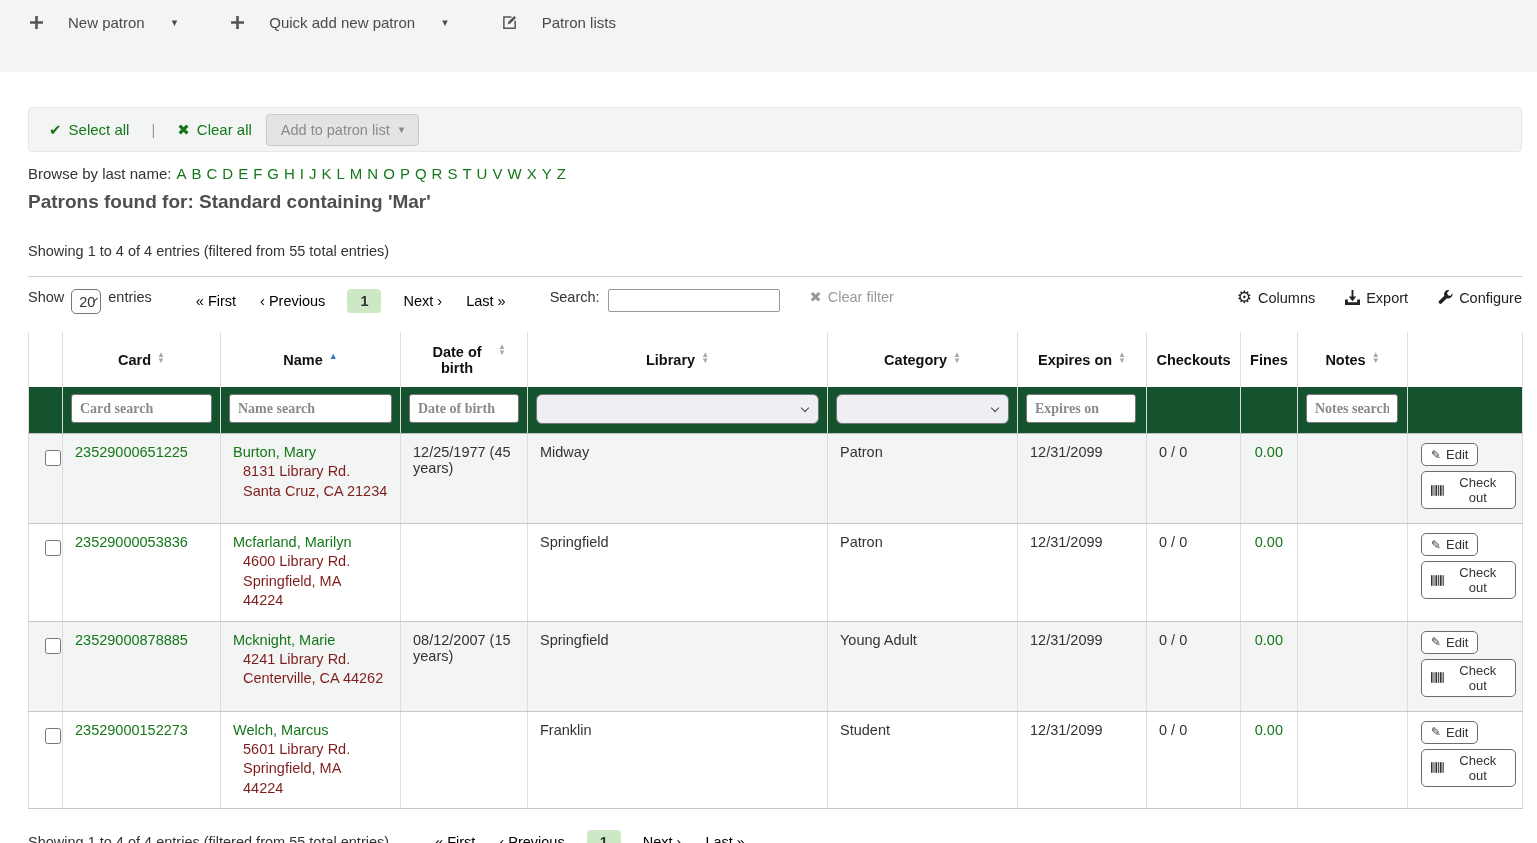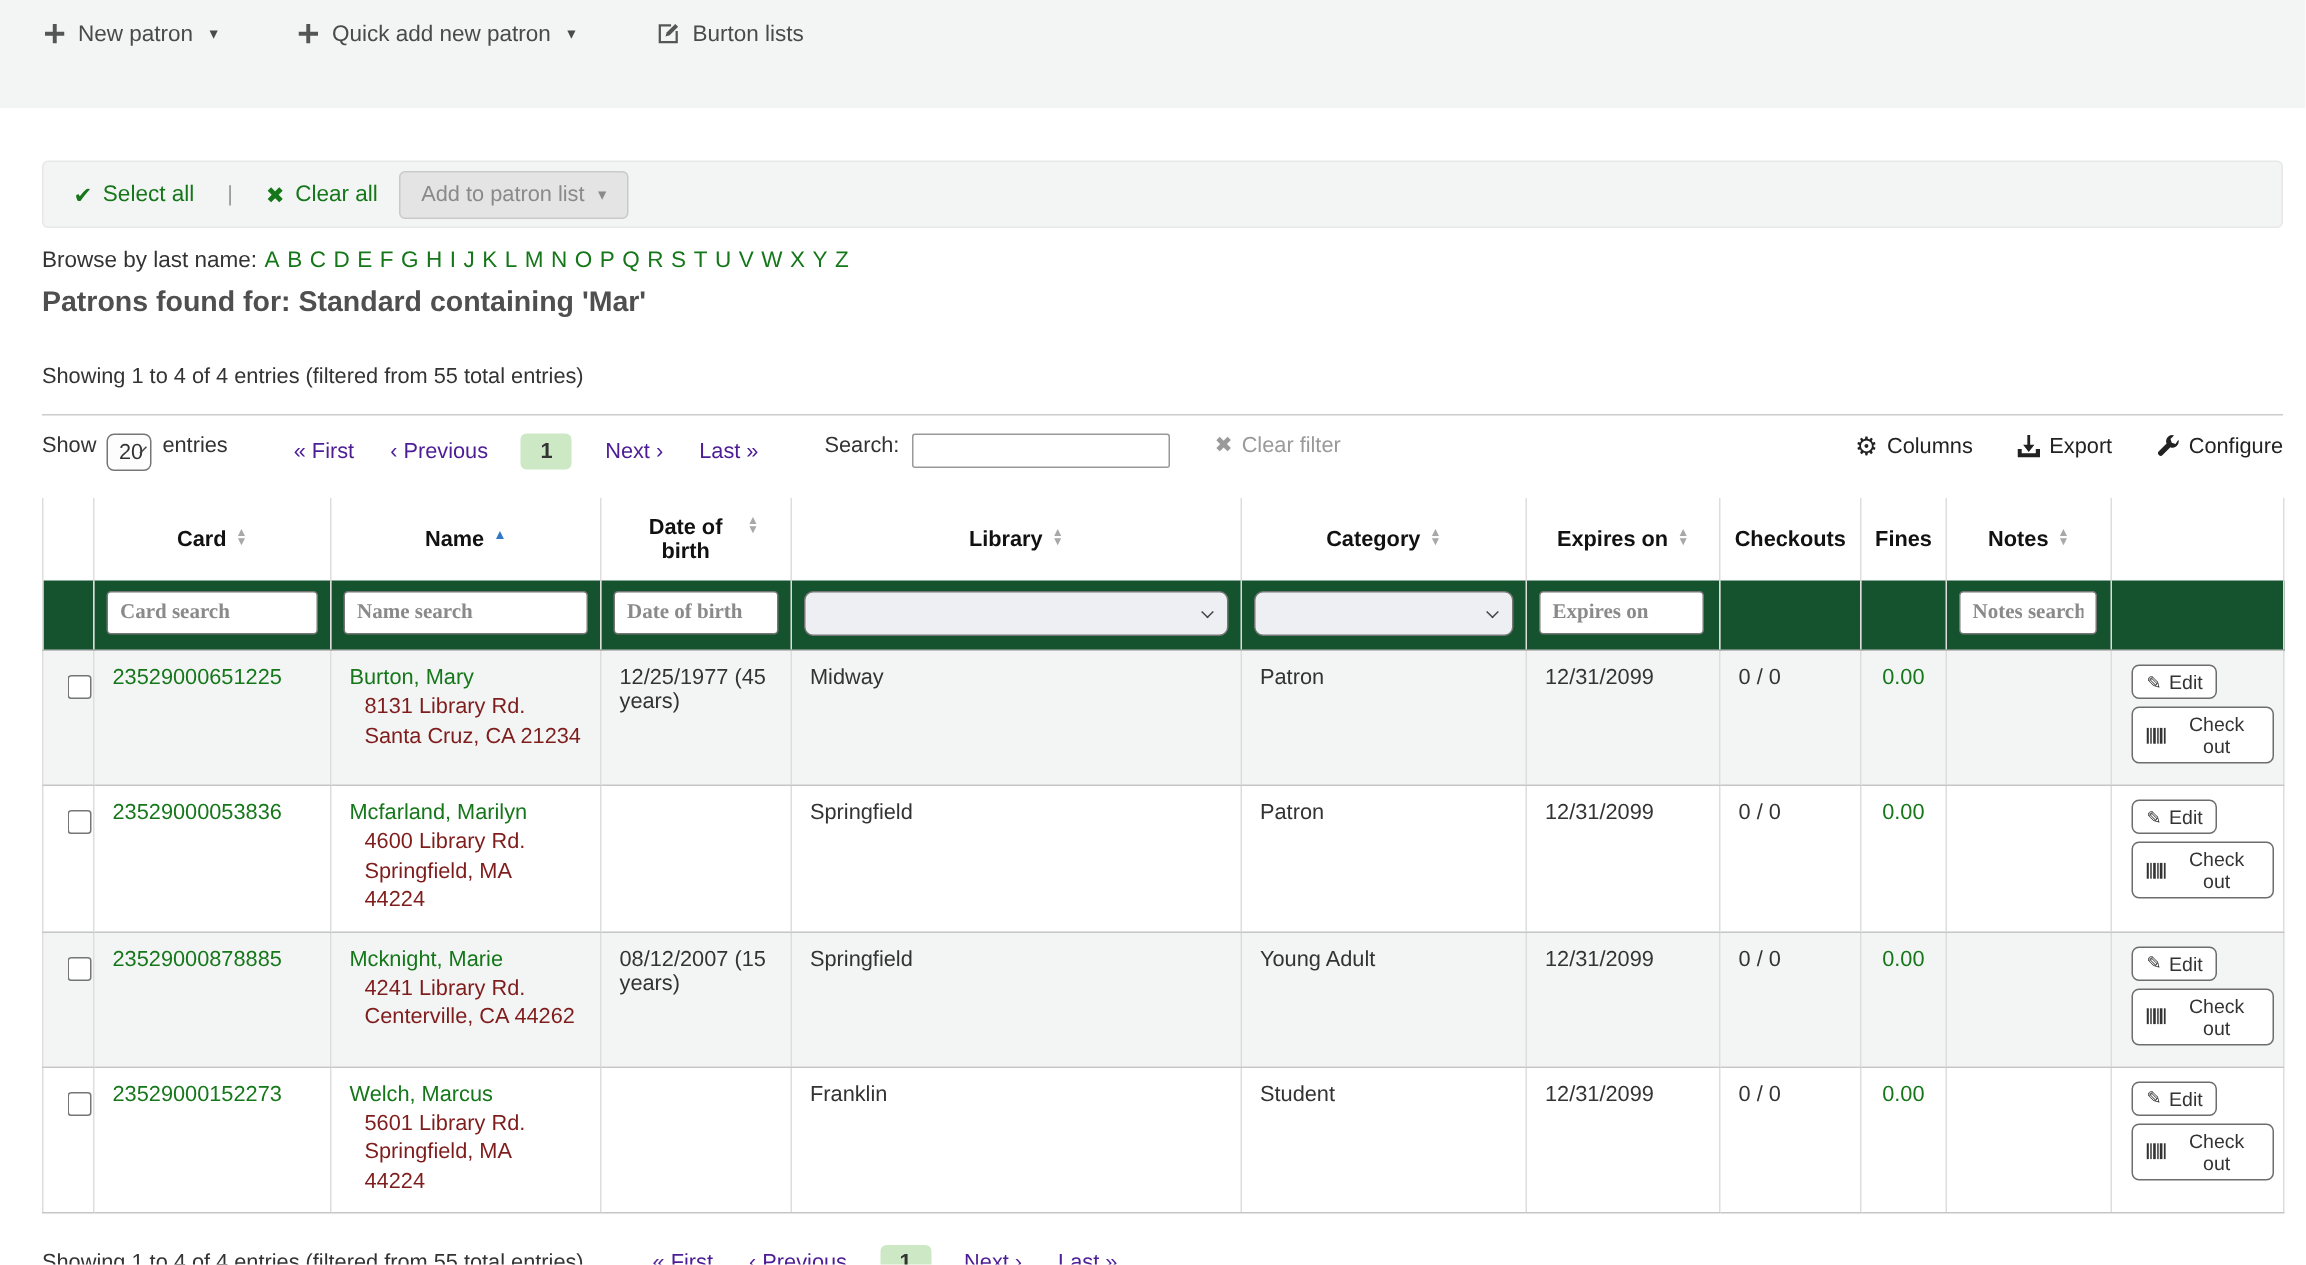--- a/index.html
+++ b/index.html
@@ -12,40 +12,40 @@
   html,body{margin:0;padding:0;}
   body{
     width:1537px;height:843px;overflow:hidden;background:#fff;
     font-family:"Liberation Sans","DejaVu Sans",sans-serif;
     font-size:14.5px;color:#333;
   }
   a{cursor:pointer;text-decoration:none;}
   .glink{color:var(--green);}
   
   .topband{background:#f3f4f4;height:72px;padding:14px 0 0 30px;display:flex;gap:54px;align-items:flex-start;}
-  .topbtn{display:inline-flex;align-items:center;gap:9px;color:#4a4a4a;font-size:15px;cursor:pointer;}
+  .topbtn{display:inline-flex;align-items:center;gap:25px;color:#4a4a4a;font-size:15px;cursor:pointer;}
   .topbtn svg{flex:0 0 auto;}
   .caret{font-size:11px;color:#4a4a4a;margin-left:2px;}
   
   .sel-toolbar{margin:35px 15px 0 28px;width:1494px;height:45px;background:#f3f4f4;border:1px solid #e7e7e7;border-radius:4px;display:flex;align-items:center;padding:0 20px;}
   .sel-link{display:inline-flex;align-items:center;gap:7px;color:var(--green);font-size:15px;}
   .sel-divider{color:#999;margin:0 22px;}
   .gray-btn{background:#e4e4e4;border:1px solid #c9c9c9;border-radius:4px;color:#8a8a8a;font-size:14.5px;padding:7px 14px;margin-left:14px;display:inline-flex;align-items:center;gap:7px;cursor:default;}
   .gray-btn:first-of-type{margin-left:30px;}
   
   .browse{margin:13px 0 0 28px;font-size:15px;color:#333;}
   .letter-link{color:var(--green);margin-left:5px;}
   h2.page-title{margin:9px 0 0 28px;font-size:19px;font-weight:bold;color:#4f4f4f;}
   .info-line{margin:30px 0 0 28px;padding-bottom:17px;font-size:14.5px;color:#333;border-bottom:1px solid #ccc;width:1494px;}
   
   .controls{margin:12px 15px 0 28px;width:1494px;display:flex;align-items:flex-start;}
   .show-select{display:inline-flex;align-items:center;justify-content:space-between;border:1px solid #767676;border-radius:5px;background:#fdfdfd;width:30px;height:25px;padding:0 7px;margin:0 7px;cursor:pointer;}
   .chev{width:6px;height:6px;border-right:1.8px solid #444;border-bottom:1.8px solid #444;transform:rotate(45deg);margin-top:-3px;}
   .pager{display:inline-flex;align-items:center;gap:0;}
-  .pg-link{color:#4c1d95;padding:4px 12px;font-size:14.5px;}
+  .pg-link{color:#000000;padding:4px 12px;font-size:14.5px;}
   .pg-current{background:var(--pagebg);border-radius:4px;padding:4px 13px;color:#333;font-weight:bold;margin:0 10px;}
   .controls .pager{margin-left:32px;}
   .search-label{margin-left:32px;}
   .search-input{margin-left:8px;width:172px;height:23px;border:1px solid #999;border-radius:2px;padding:0 6px;font-size:13px;}
   .clearfilter{margin-left:30px;color:#9a9a9a;display:inline-flex;align-items:center;gap:6px;font-size:14.5px;}
   .right-tools{margin-left:auto;display:inline-flex;align-items:center;gap:30px;}
   .tool-link{display:inline-flex;align-items:center;gap:6px;color:#222;font-size:14.5px;}
   .gear-glyph{font-size:17px;line-height:1;}
   
   table.patrons{margin:18px 15px 0 28px;width:1494px;border-collapse:collapse;table-layout:fixed;border-left:1px solid var(--border-light);border-right:1px solid var(--border-light);}
@@ -94,21 +94,21 @@
         <path fill="#555" d="M6 0h3v6h6v3H9v6H6V9H0V6h6z"></path>
       </svg>
     <span>Quick add new patron</span>
     <span class="caret">▾</span>
   </span>
   <span class="topbtn">
     <svg width="15" height="15" viewBox="0 0 16 16">
       <path fill="none" stroke="#555" stroke-width="1.6" d="M10 2H2v12h12V6"></path>
       <path fill="#555" d="M6 10l1-3 6-6 2 2-6 6-3 1z"></path>
     </svg>
-    <span>Burton lists</span>
+    <span>Patron lists</span>
   </span>
 </div>
 
 <div class="sel-toolbar">
   <a class="sel-link">
     <span>✔</span>
     <span>Select all</span>
   </a>
   <span class="sel-divider">|</span>
   <a class="sel-link">

